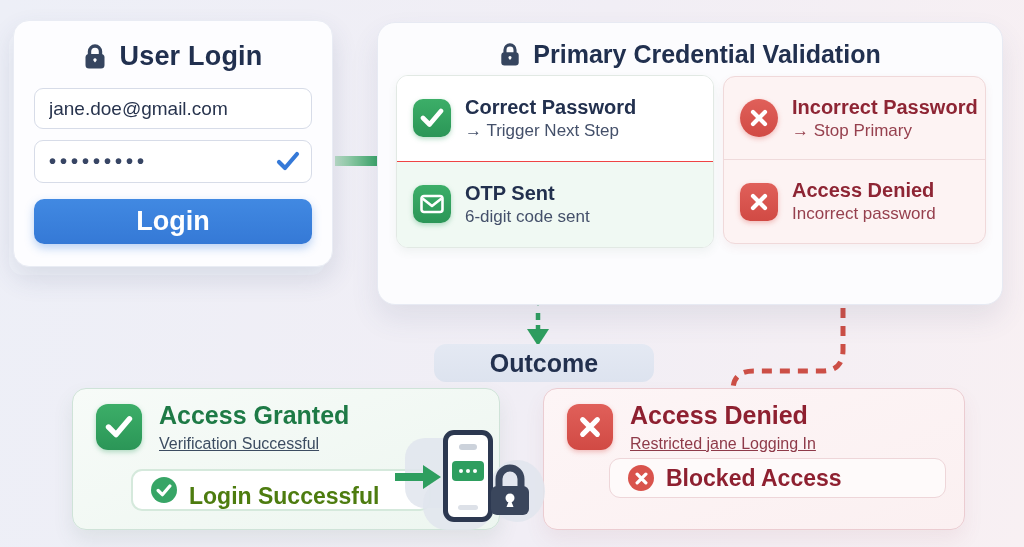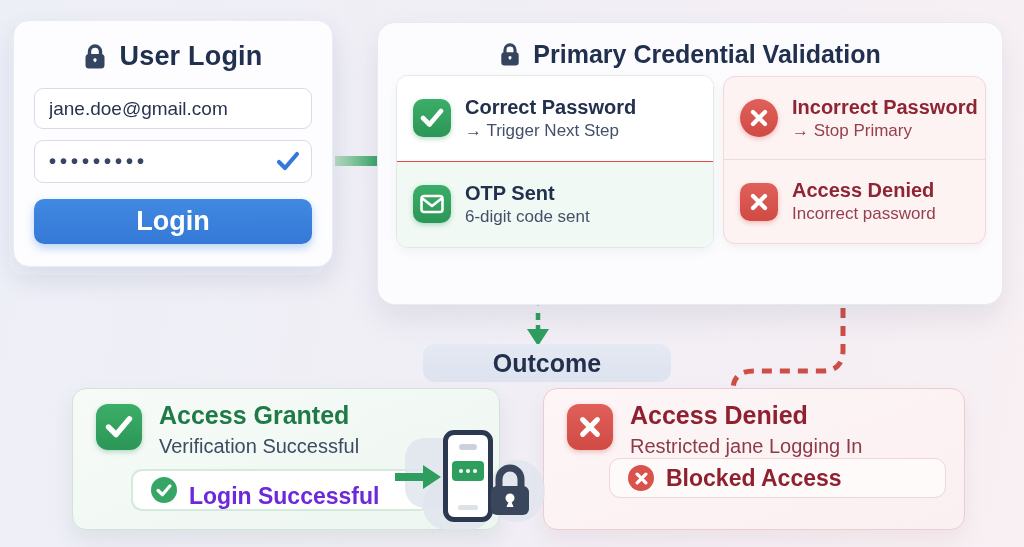--- a/index.html
+++ b/index.html
@@ -65,52 +65,52 @@
   
   .tile{ flex:0 0 auto; display:flex; align-items:center; justify-content:center; }
   .tile-green-sq{ width:38px; height:38px; border-radius:10px; background:linear-gradient(180deg,#3cae68,#2b9657); box-shadow:0 2px 5px rgba(46,158,95,.35); }
   .tile-red-sq{ width:38px; height:38px; border-radius:10px; background:linear-gradient(180deg,#e0605a,#d14a44); box-shadow:0 2px 5px rgba(217,83,76,.35); }
   .tile-red-circle{ width:38px; height:38px; border-radius:50%; background:linear-gradient(180deg,#e0605a,#d14a44); box-shadow:0 2px 5px rgba(217,83,76,.35); }
   .tile-big{ width:46px; height:46px; border-radius:12px; }
   .tile-sm-circle{ width:26px; height:26px; border-radius:50%; }
 
   
   .outcome-pill{
-    position:absolute; left:423px; top:344px; width:248px; height:38px;
+    position:absolute; left:434px; top:344px; width:220px; height:38px;
     background:linear-gradient(180deg,#e4e9f3,#dde3ef); border-radius:12px;
     display:flex; align-items:center; justify-content:center;
   }
   .outcome-text{ font-size:25px; font-weight:bold; color:#22304e; }
 
   
   .granted-card{
     left:72px; top:388px; width:428px; height:142px;
     background:linear-gradient(160deg,#f7fbf8,#edf6f0); border:1px solid #cfe3d8; border-radius:14px;
     box-shadow:0 10px 20px rgba(70,110,90,.10);
   }
   .denied-card{
     left:543px; top:388px; width:422px; height:142px;
     background:linear-gradient(160deg,#fdf5f6,#fbf0f1); border:1px solid #ebccd1; border-radius:14px;
     box-shadow:0 10px 20px rgba(150,80,90,.08);
   }
   .big-icon{ position:absolute; left:23px; top:15px; }
   .bottom-title{ position:absolute; left:86px; top:12px; font-size:25px; font-weight:bold; }
-  .bottom-sub{ position:absolute; left:86px; top:46px; font-size:20px; }
+  .bottom-sub{ position:absolute; left:86px; top:46px; font-size:16px;text-decoration:underline; }
   .granted-card .bottom-title{ color:#1e7a46; }
   .granted-card .bottom-sub{ color:#3c4c61; }
   .denied-card .bottom-title{ color:#8e2030; }
   .denied-card .bottom-sub{ color:#8e3a49; }
   .badge-pill{
     position:absolute; display:flex; align-items:center; gap:12px;
     border-radius:11px; padding:0 18px;
   }
   .granted-badge{ left:58px; top:80px; width:300px; height:42px; background:#fff; border:2px solid #d5e9dc; }
   .denied-badge{ left:65px; top:69px; width:337px; height:40px; background:#fefafa; border:1.5px solid #eed6d9; }
   .badge-text{ font-size:23px; font-weight:bold; }
-  .granted-badge .badge-text{ color:#6d28d9;margin-top:13px; }
+  .granted-badge .badge-text{ color:#4d7c0f;margin-top:13px; }
   .denied-badge .badge-text{ color:#8e2030; }
 
   
   .illus{ position:absolute; left:393px; top:418px; width:152px; height:129px; }
   .cloud{ position:absolute; background:#e1e5ed; opacity:.85; }
   .cloud-a{ left:12px; top:20px; width:66px; height:70px; border-radius:20px; }
   .cloud-b{ left:96px; top:42px; width:56px; height:62px; border-radius:50%; }
   .cloud-c{ left:30px; top:62px; width:70px; height:50px; border-radius:24px; }
   .illus-arrow{ position:absolute; left:0px; top:44px; }
   .phone{

